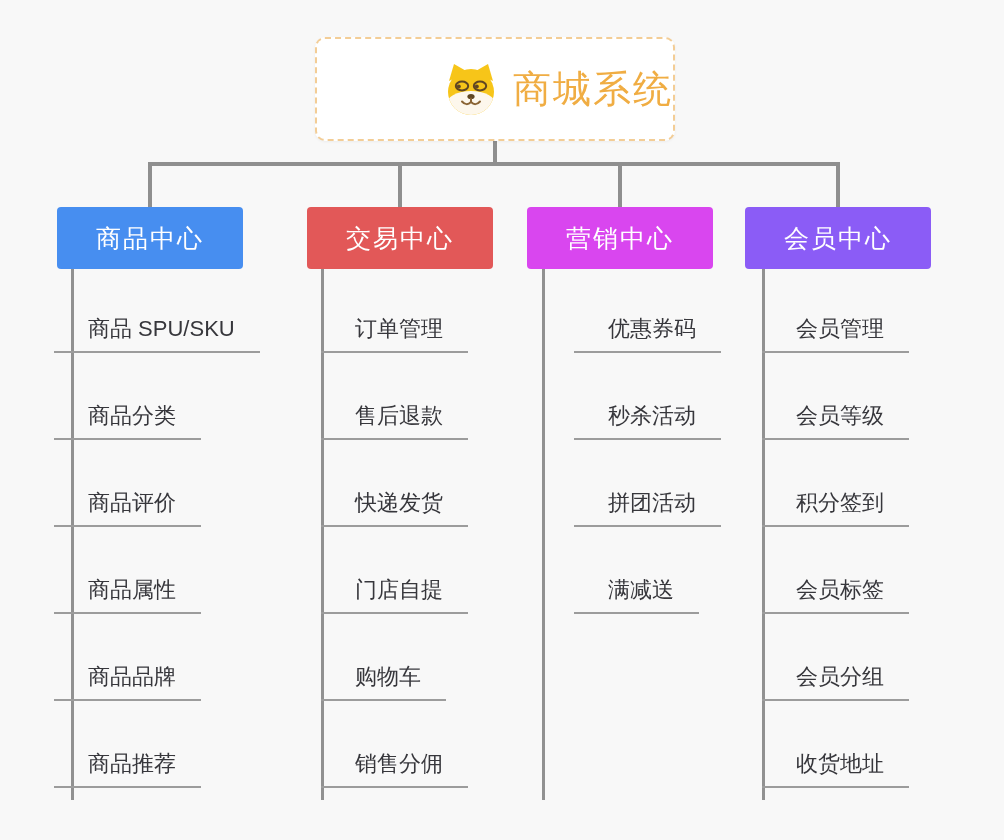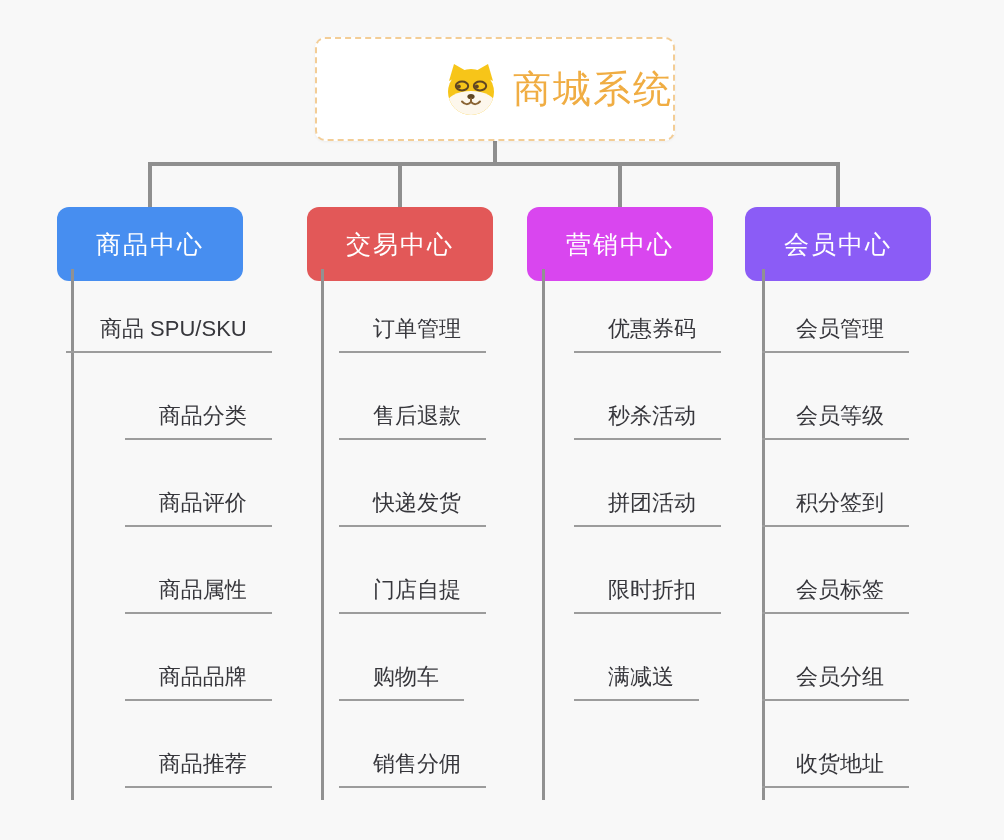--- a/index.html
+++ b/index.html
@@ -21,22 +21,22 @@
     border-radius: 10px;
     display: flex; align-items: center; justify-content: flex-end;
     gap: 13px;
     box-shadow: 0 1px 3px rgba(0,0,0,0.05);
     cursor: default;
   }
   .root-title { font-size: 38px; letter-spacing: 2px; color: #f0ad43; }
   .branch-box {
     position: absolute;
     top: 207px;
-    width: 186px; height: 74px;
-    border-radius: 12px;
+    width: 186px; height: 62px;
+    border-radius: 4px;
     display: flex; align-items: center; justify-content: center;
     color: #ffffff;
     font-size: 25px;
     letter-spacing: 2px;
     cursor: default;
   }
   .trunk {
     position: absolute;
     top: 269px;
     width: 3px; height: 531px;
@@ -85,21 +85,21 @@
       <circle cx="16.8" cy="24.6" r="2" fill="#5f4623"></circle>
       <circle cx="34.8" cy="24.6" r="2" fill="#5f4623"></circle>
       <ellipse cx="29" cy="34.5" rx="3.6" ry="2.6" fill="#5f4623"></ellipse>
       <path d="M29 36.5 L29 40 M20 39.5 Q24.5 44.5 29 40 Q33.5 44.5 38 39.5" fill="none" stroke="#8a6434" stroke-width="2" stroke-linecap="round"></path>
     </svg>
     <span class="root-title" style="color: rgb(240, 173, 67);">商城系统</span>
   </div>
 
   <div class="branch-box" style="left: 57px; background: rgb(71, 142, 240);">商品中心</div>
   <div class="trunk" style="left:71px;"></div>
-  <div class="col" style="left:66px;align-items:flex-end;">
+  <div class="col" style="left:54px;">
     <div class="sub-item">
         <span>商品 SPU/SKU</span>
       </div>
     <div class="sub-item">
         <span>商品分类</span>
       </div>
     <div class="sub-item">
         <span>商品评价</span>
       </div>
     <div class="sub-item">
@@ -108,21 +108,21 @@
     <div class="sub-item">
         <span>商品品牌</span>
       </div>
     <div class="sub-item">
         <span>商品推荐</span>
       </div>
   </div>
 
   <div class="branch-box" style="left: 307px; background: rgb(226, 88, 88);">交易中心</div>
   <div class="trunk" style="left:321px;"></div>
-  <div class="col" style="left:321px;padding-left:18px;">
+  <div class="col" style="left:321px;">
     <div class="sub-item">
         <span>订单管理</span>
       </div>
     <div class="sub-item">
         <span>售后退款</span>
       </div>
     <div class="sub-item">
         <span>快递发货</span>
       </div>
     <div class="sub-item">
@@ -142,23 +142,20 @@
     <div class="sub-item">
         <span>优惠券码</span>
       </div>
     <div class="sub-item">
         <span>秒杀活动</span>
       </div>
     <div class="sub-item">
         <span>拼团活动</span>
       </div>
     <div class="sub-item">
-        <span>限时折扣</span>
-      </div>
-    <div class="sub-item">
         <span>满减送</span>
       </div>
   </div>
 
   <div class="branch-box" style="left: 745px; background: #8b5cf6;">会员中心</div>
   <div class="trunk" style="left:762px;"></div>
   <div class="col" style="left:762px;">
     <div class="sub-item">
         <span>会员管理</span>
       </div>

